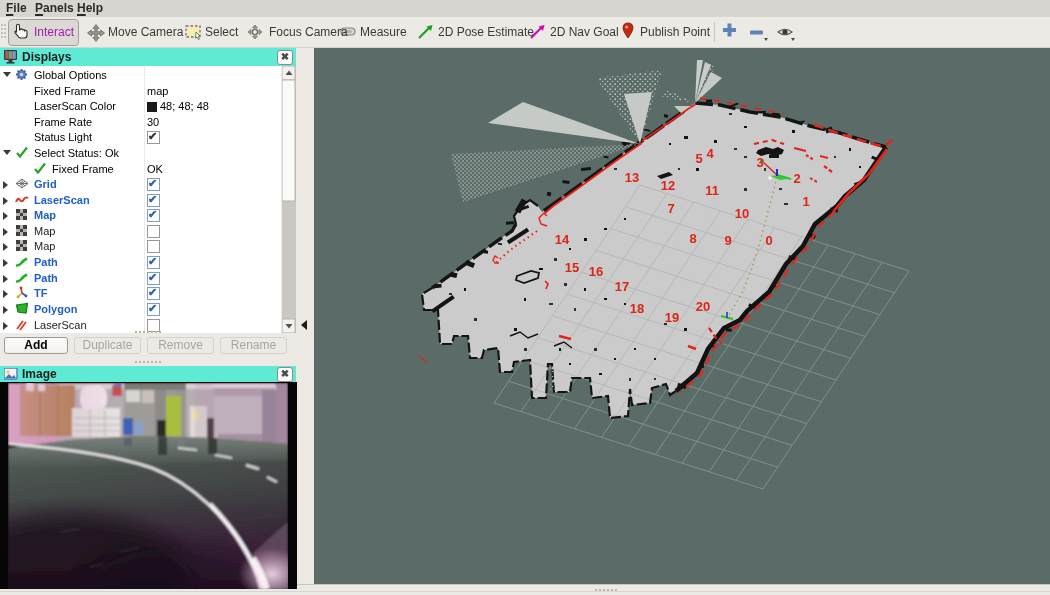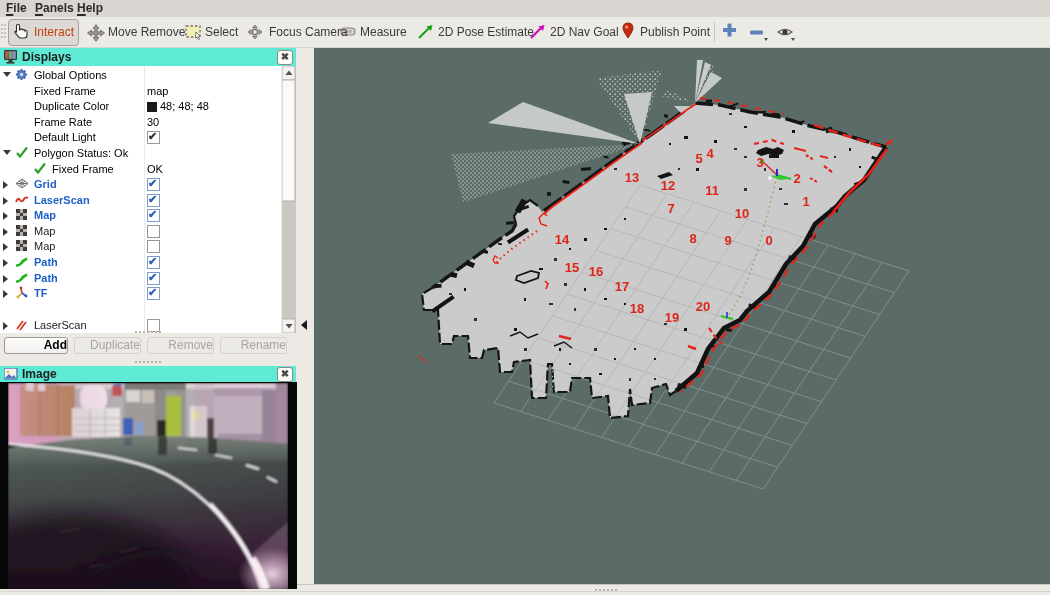--- a/index.html
+++ b/index.html
@@ -24,21 +24,21 @@
 .bluename{color:#1e5fc8;font-weight:bold;}
 .blkname{font-weight:normal;color:#222;}
 .arr{position:absolute;left:3px;top:4px;width:0;height:0;}
 .arrd{border-left:4px solid transparent;border-right:4px solid transparent;border-top:5px solid #3a3a3a;}
 .arrr{border-top:4px solid transparent;border-bottom:4px solid transparent;border-left:5px solid #3a3a3a;}
 .cb{position:absolute;left:147px;top:1px;width:11px;height:11px;background:#fff;border:1px solid #9a9691;}
 .cbc{border-color:#7d9ccc;}
 .cbc:after{content:"✔";position:absolute;left:0px;top:-2px;font-size:11px;font-weight:bold;color:#2d62b8;}
 .cbk:after{content:"✔";position:absolute;left:0px;top:-2px;font-size:11px;font-weight:bold;color:#333;}
 
-.btn{position:absolute;height:15px;border-radius:3px;font-size:12px;text-align:right;line-height:15px;}
+.btn{position:absolute;height:15px;border-radius:3px;font-size:12px;text-align:center;line-height:15px;}
 .btnon{background:linear-gradient(#fdfdfc,#f2f0ee);border:1px solid #9d9994;color:#000;font-weight:bold;}
 .btnoff{background:#eceae5;border:1px solid #d5d1cc;color:#aaa69f;}
 #photo{left:0;top:382px;width:297px;height:207px;background:#000;z-index:5;}
 
 #statusbar{left:0;top:584px;width:1050px;height:11px;background:#eceae5;border-top:1px solid #c9c5c0;}
 #view3d{left:314px;top:48px;}
 </style>
 </head>
 <body>
 <div id="app">
@@ -107,22 +107,22 @@
         <path d="M723 18 h4.5 v-4.5 h4 v4.5 h4.5 v4 h-4.5 v4.5 h-4 v-4.5 h-4.5 Z" transform="translate(0,-7)"></path>
         <rect x="750" y="13.5" width="13" height="4" rx="1"></rect>
       </g>
       <path d="M764 21 l4 0 l-2 3 Z" fill="#4a4a4a"></path>
       <g transform="translate(785,15)">
         <path d="M-7 0 Q0 -5.5 7 0 Q0 5.5 -7 0 Z" fill="#e8e6e2" stroke="#5a564f" stroke-width="1.1"></path>
         <circle cx="0" cy="0" r="2.6" fill="#3d3a35"></circle>
       </g>
       <path d="M791 21 l4 0 l-2 3 Z" fill="#4a4a4a"></path>
     </svg>
-    <div class="tbtxt" style="left:34px;color:#c2410c;">Interact</div>
-    <div class="tbtxt" style="left:108px;">Move Remove</div>
+    <div class="tbtxt" style="left:34px;color:#a21caf;">Interact</div>
+    <div class="tbtxt" style="left:108px;">Move Camera</div>
     <div class="tbtxt" style="left:205px;">Select</div>
     <div class="tbtxt" style="left:269px;">Focus Camera</div>
     <div class="tbtxt" style="left:360px;">Measure</div>
     <div class="tbtxt" style="left:438px;">2D Pose Estimate</div>
     <div class="tbtxt" style="left:550px;">2D Nav Goal</div>
     <div class="tbtxt" style="left:640px;">Publish Point</div>
   </div>
   <div class="abs" id="view3d">
       <svg width="736" height="536" viewBox="0 0 736 536" style="position:absolute;left:0;top:0">
 <rect x="0" y="0" width="736" height="536" fill="#5b6c68"></rect>
@@ -383,38 +383,38 @@
           </g>
           <circle cx="6.5" cy="6.5" r="1.6" fill="#dce6f4"></circle>
         </svg>
       <span class="tname" style="left:34px">Global Options</span>
       </div>
     <div class="trow" style="top:18px">
         <span class="tname" style="left:34px">Fixed Frame</span>
         <span class="tval">map</span>
       </div>
     <div class="trow" style="top:33px">
-        <span class="tname" style="left:34px">Duplicate Color</span>
+        <span class="tname" style="left:34px">LaserScan Color</span>
       <span style="position:absolute;left:147px;top:3px;width:10px;height:10px;background:#1a1a1a;"></span>
       <span class="tval" style="left:160px">48; 48; 48</span>
       </div>
     <div class="trow" style="top:49px">
         <span class="tname" style="left:34px">Frame Rate</span>
         <span class="tval">30</span>
       </div>
     <div class="trow" style="top:64px">
-        <span class="tname" style="left:34px">Default Light</span>
+        <span class="tname" style="left:34px">Status Light</span>
         <span class="cb cbk"></span>
       </div>
     <div class="trow" style="top:80px">
         <span class="arr arrd"></span>
       <svg width="14" height="13" style="position:absolute;left:15px;top:0">
           <path d="M2 7 L5 10.5 L12 1.5" fill="none" stroke="#2e9e2e" stroke-width="2.2"></path>
         </svg>
-      <span class="tname" style="left:34px">Polygon Status: Ok</span>
+      <span class="tname" style="left:34px">Select Status: Ok</span>
       </div>
     <div class="trow" style="top:96px">
       <svg width="14" height="13" style="position:absolute;left:33px;top:0">
           <path d="M2 7 L5 10.5 L12 1.5" fill="none" stroke="#2e9e2e" stroke-width="2.2"></path>
         </svg>
       <span class="tname" style="left:52px">Fixed Frame</span>
         <span class="tval" style="font-weight:normal">OK</span>
       </div>
     <div class="trow" style="top:127px">
         <span class="arr arrr"></span>
@@ -508,20 +508,28 @@
           <g stroke-width="1.6" fill="none">
             <path d="M7 7 L3 11" stroke="#c8b420"></path>
             <path d="M7 7 L11 10" stroke="#3858c8"></path>
             <path d="M7 7 L6 2" stroke="#c83838"></path>
             <circle cx="6" cy="2" r="1.4" fill="#c83838" stroke="none"></circle>
             <circle cx="3" cy="11" r="1.4" fill="#c8b420" stroke="none"></circle>
             <circle cx="11" cy="10" r="1.4" fill="#3858c8" stroke="none"></circle>
           </g>
         </svg>
       <span class="tname bluename" style="left:34px">TF</span>
+        <span class="cb cbc"></span>
+      </div>
+    <div class="trow" style="top:236px">
+        <span class="arr arrr"></span>
+      <svg width="14" height="13" style="position:absolute;left:15px;top:0">
+          <path d="M1.5 3 L12.5 1.5 L11 11 L3 10 Z" fill="#28b428" stroke="#157815" stroke-width="1.2"></path>
+        </svg>
+      <span class="tname bluename" style="left:34px">Polygon</span>
         <span class="cb cbc"></span>
       </div>
     <div class="trow" style="top:252px">
         <span class="arr arrr"></span>
       <svg width="14" height="13" style="position:absolute;left:15px;top:0">
           <g stroke="#d43c28" stroke-width="1.8">
             <path d="M2 11 L8 3 M5 12 L11 4"></path>
           </g>
         </svg>
       <span class="tname blkname" style="left:34px">LaserScan</span>

